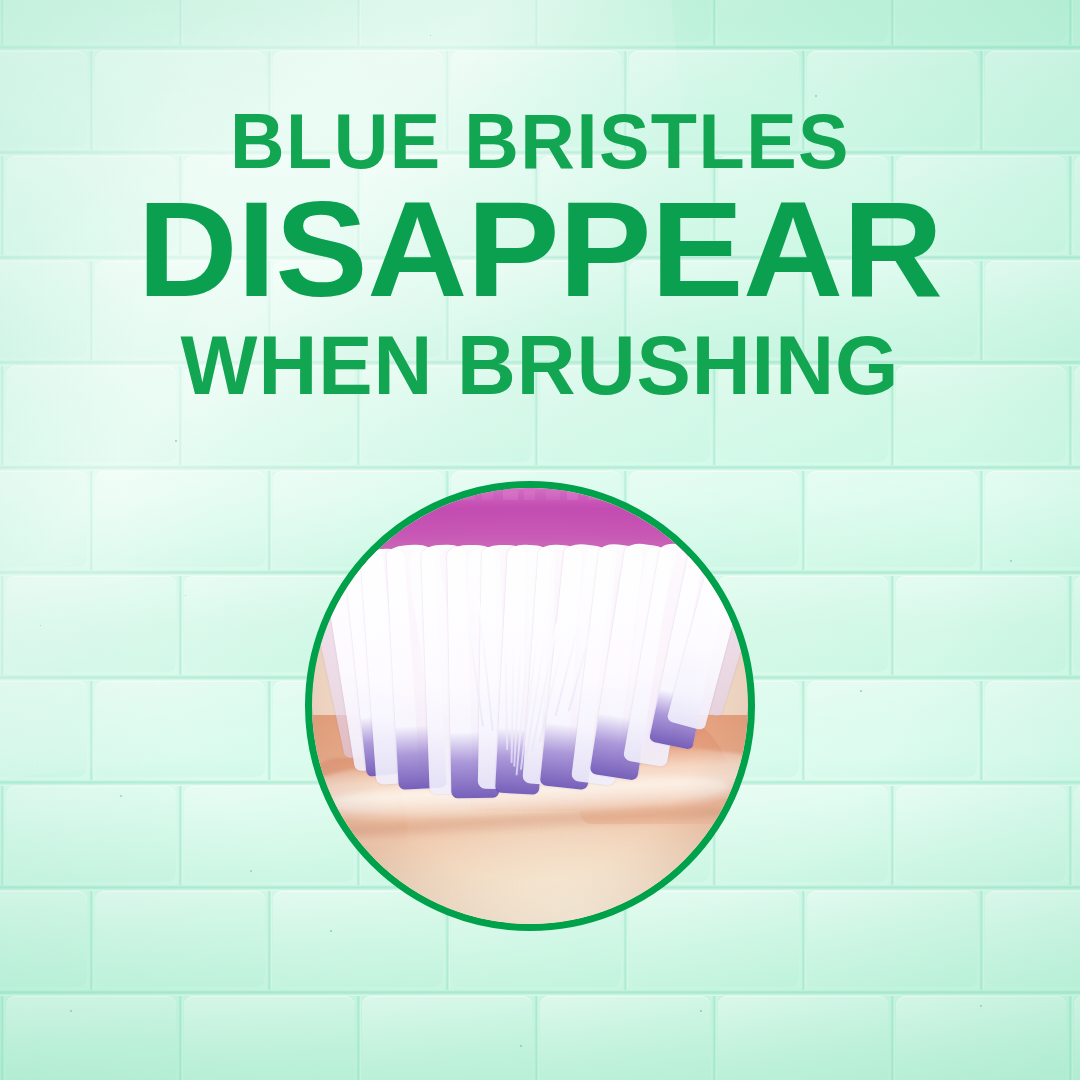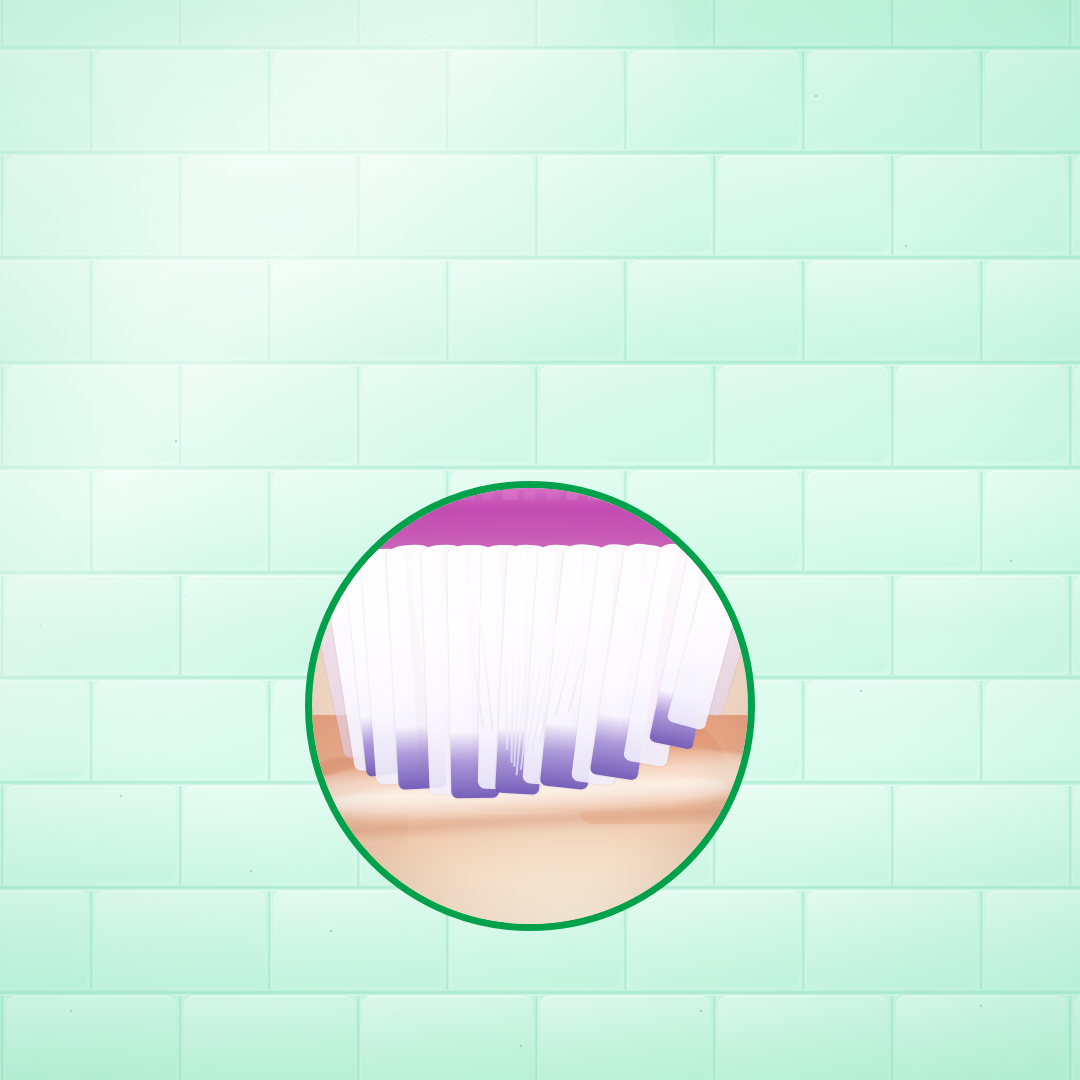--- a/index.html
+++ b/index.html
@@ -567,20 +567,25 @@
         <div class="speck" style="left: 980px; top: 1005px; width: 1.9px; height: 1.9px;"></div>
         <div class="speck" style="left: 520px; top: 1045px; width: 1.6px; height: 1.6px;"></div>
         <div class="speck" style="left: 40px; top: 625px; width: 1.4px; height: 1.4px;"></div>
         <div class="speck" style="left: 700px; top: 1010px; width: 1.5px; height: 1.5px;"></div>
         <div class="speck" style="left: 815px; top: 95px; width: 1.6px; height: 1.6px;"></div>
         <div class="speck" style="left: 430px; top: 35px; width: 1.3px; height: 1.3px;"></div>
         <div class="speck" style="left: 185px; top: 595px; width: 1.4px; height: 1.4px;"></div>
       </div>
   </div>
 
+  <div class="headline">
+    <div class="line1">BLUE BRISTLES</div>
+    <div class="line2">DISAPPEAR</div>
+    <div class="line3">WHEN BRUSHING</div>
+  </div>
 
   <div class="photo-circle">
     <div class="photo-inner">
       <div class="gum"></div>
       <div class="peak-c"></div>
       <div class="peak-a"></div>
       <div class="peak-b2"></div>
       <div class="gum-ridge"></div>
       <div class="gum-gloss"></div>
       <div class="gum-shadowline"></div>

